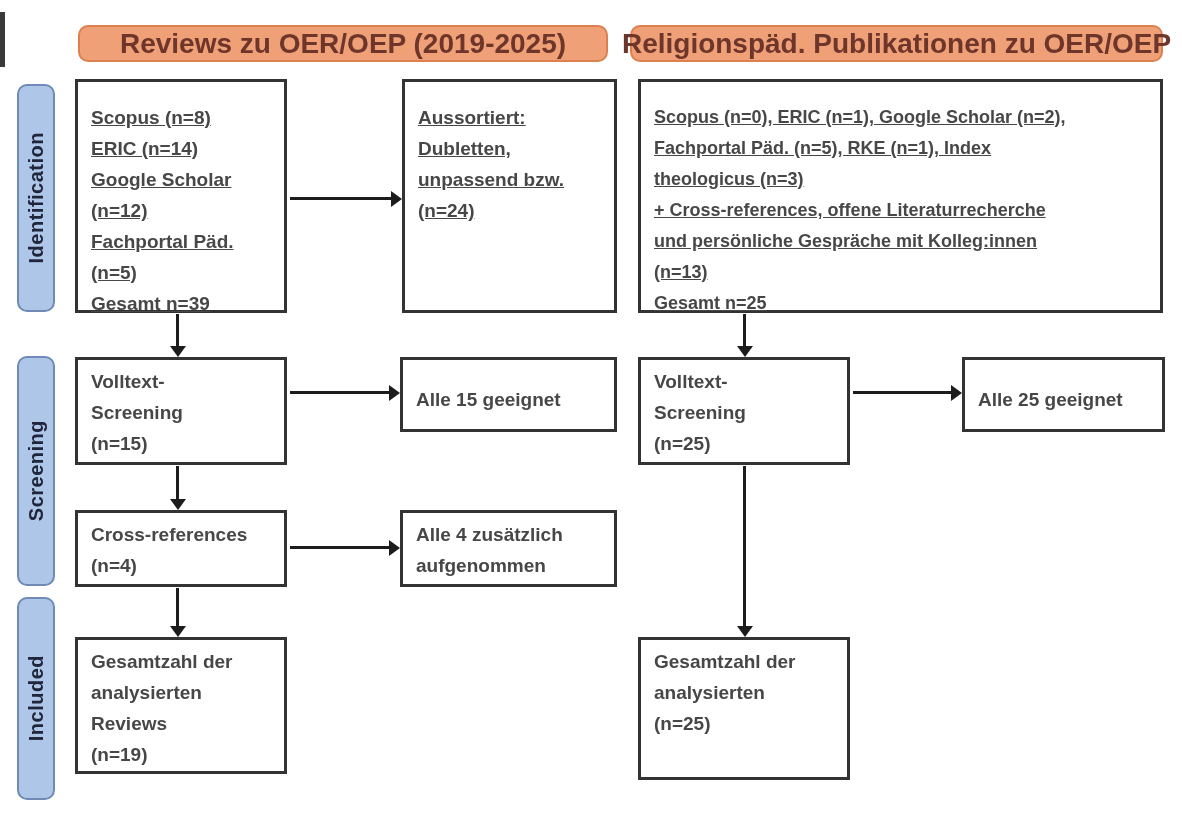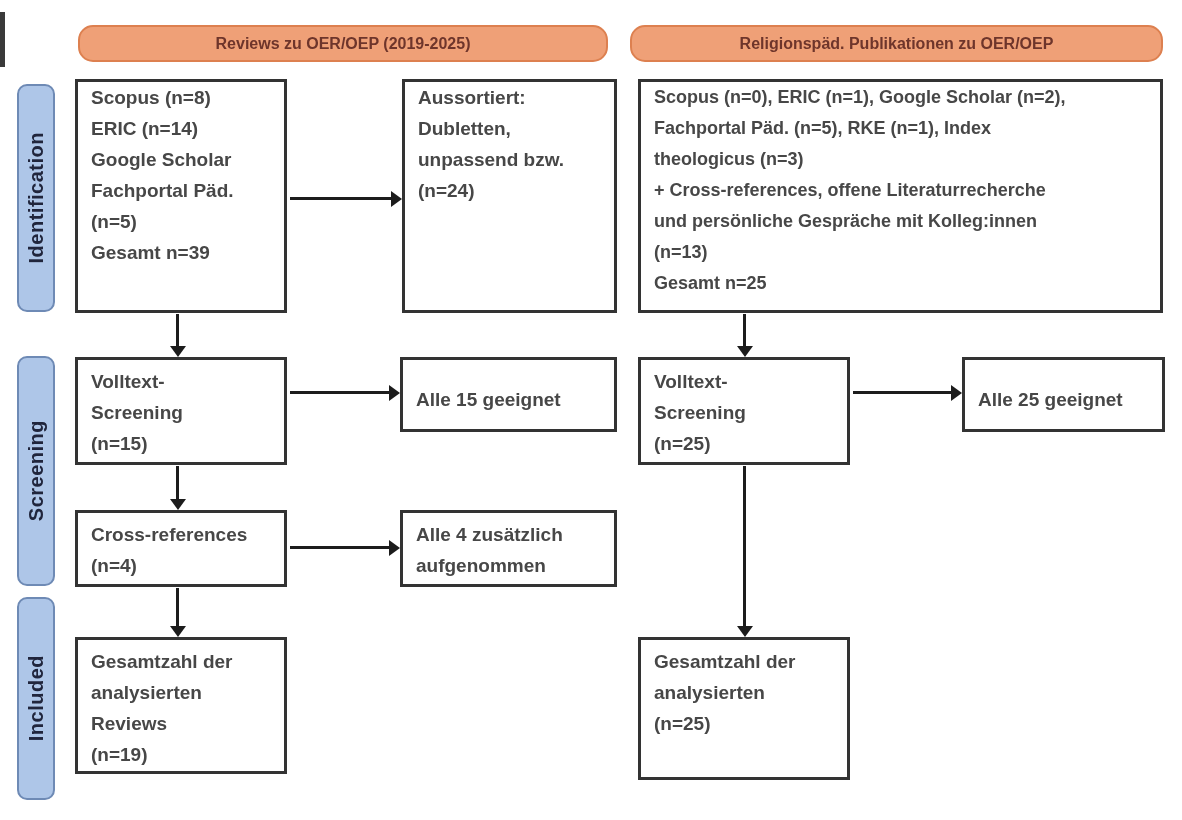--- a/index.html
+++ b/index.html
@@ -12,26 +12,26 @@
     overflow: hidden;
   }
 
   
   .head-band {
     position: absolute;
     top: 25px;
     height: 37px;
     background: #efa077;
     border: 2px solid #dd8050;
-    border-radius: 15px;
+    border-radius: 10px;
     display: flex;
     align-items: center;
     justify-content: center;
     font-weight: bold;
-    font-size: 16px;
+    font-size: 28px;
     color: #6e352b;
     box-sizing: border-box;
     white-space: nowrap;
   }
 
   
   .stage {
     position: absolute;
     left: 17px;
     width: 38px;
@@ -58,21 +58,21 @@
     position: absolute;
     background: #ffffff;
     border: 3px solid #333333;
     box-sizing: border-box;
     color: #474747;
     font-weight: bold;
     font-size: 19px;
     padding: 6px 8px 0 13px;
   }
   .box .tline { line-height: 31px; white-space: nowrap; }
-  .box.pad8 { padding-top: 0; }
+  .box.pad8 { padding-top: 20px; text-decoration: underline; }
   .box.pad10 { padding-top: 24px; }
   .box.small-font { font-size: 18px; }
 
   
   .arrow-h { position: absolute; height: 3px; background: #1c1c1c; }
   .arrow-h::after {
     content: "";
     position: absolute;
     right: -11px;
     top: 50%;
@@ -119,20 +119,21 @@
     <span>Screening</span>
   </div>
   <div class="stage" style="top:597px; height:203px;">
     <span>Included</span>
   </div>
 
   <div class="box pad8" style="left:75px; top:79px; width:212px; height:234px;">
       <div class="tline">Scopus (n=8)</div>
       <div class="tline">ERIC (n=14)</div>
       <div class="tline">Google Scholar</div>
+      <div class="tline">(n=12)</div>
       <div class="tline">Fachportal Päd.</div>
       <div class="tline">(n=5)</div>
       <div class="tline">Gesamt n=39</div>
     </div>
   <div class="box pad8" style="left:402px; top:79px; width:215px; height:234px;">
       <div class="tline">Aussortiert:</div>
       <div class="tline">Dubletten,</div>
       <div class="tline">unpassend bzw.</div>
       <div class="tline">(n=24)</div>
     </div>

